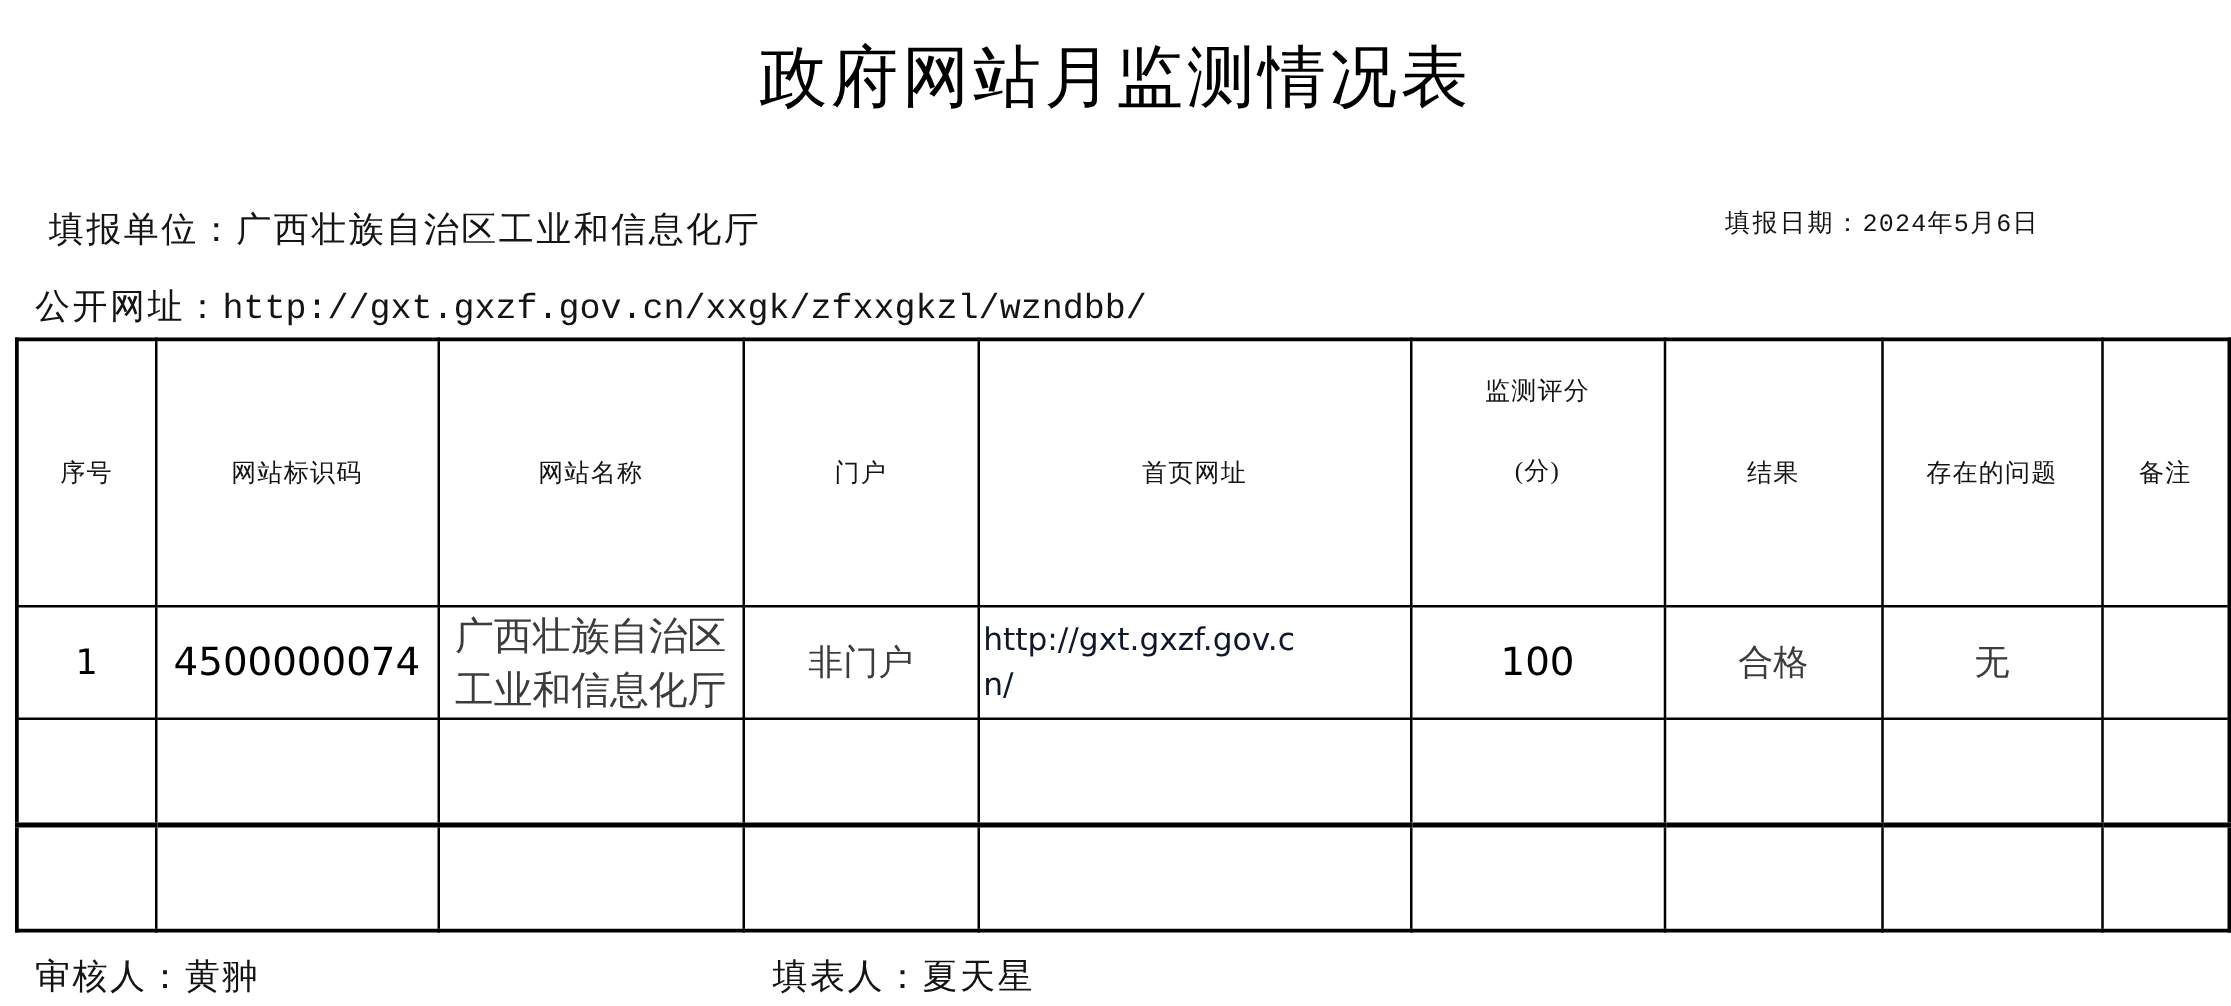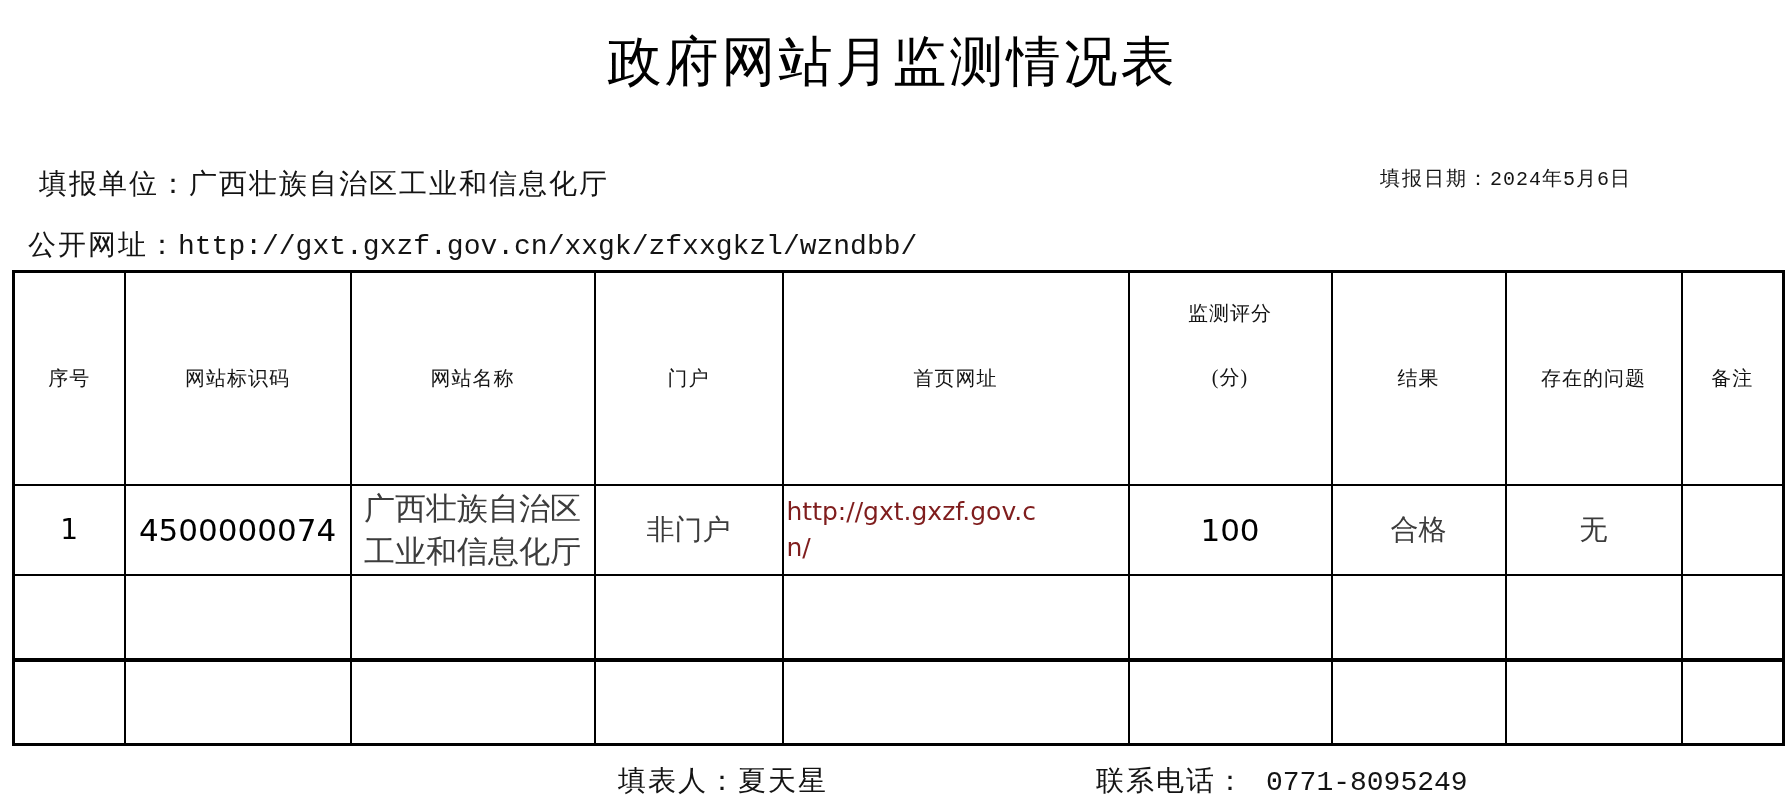--- a/index.html
+++ b/index.html
@@ -108,21 +108,21 @@
   td.td-url {
     text-align: left;
     vertical-align: middle;
   }
   .url-inner {
     width: 268px;
     margin-left: 3px;
     font-family: "DejaVu Sans", "Liberation Sans", sans-serif;
     font-size: 25px;
     line-height: 36px;
-    color: #7f1d1d;
+    color: #0f172a;
     word-break: break-all;
     text-align: left;
   }
   .footer-item {
     position: absolute;
     top: 762px;
     font-size: 28px;
     letter-spacing: 2px;
     white-space: nowrap;
   }
@@ -215,22 +215,22 @@
         <td class="td-cjk"></td>
         <td class="td-url"></td>
         <td class="td-sans td-score"></td>
         <td class="td-cjk"></td>
         <td class="td-cjk"></td>
         <td class="td-cjk"></td>
       </tr>
     </tbody>
   </table>
 
+  <div class="footer-item reviewer">
+    <span>审核人：</span><span>黄翀</span>
+  </div>
 
   <div class="footer-item preparer">
     <span>填表人：</span><span>夏天星</span>
   </div>
 
-  <div class="footer-item phone">
-    <span>联系电话：</span><span class="mono-latin phone-number">0771-8095249</span>
-  </div>
 
 </div>
 
 </body></html>

